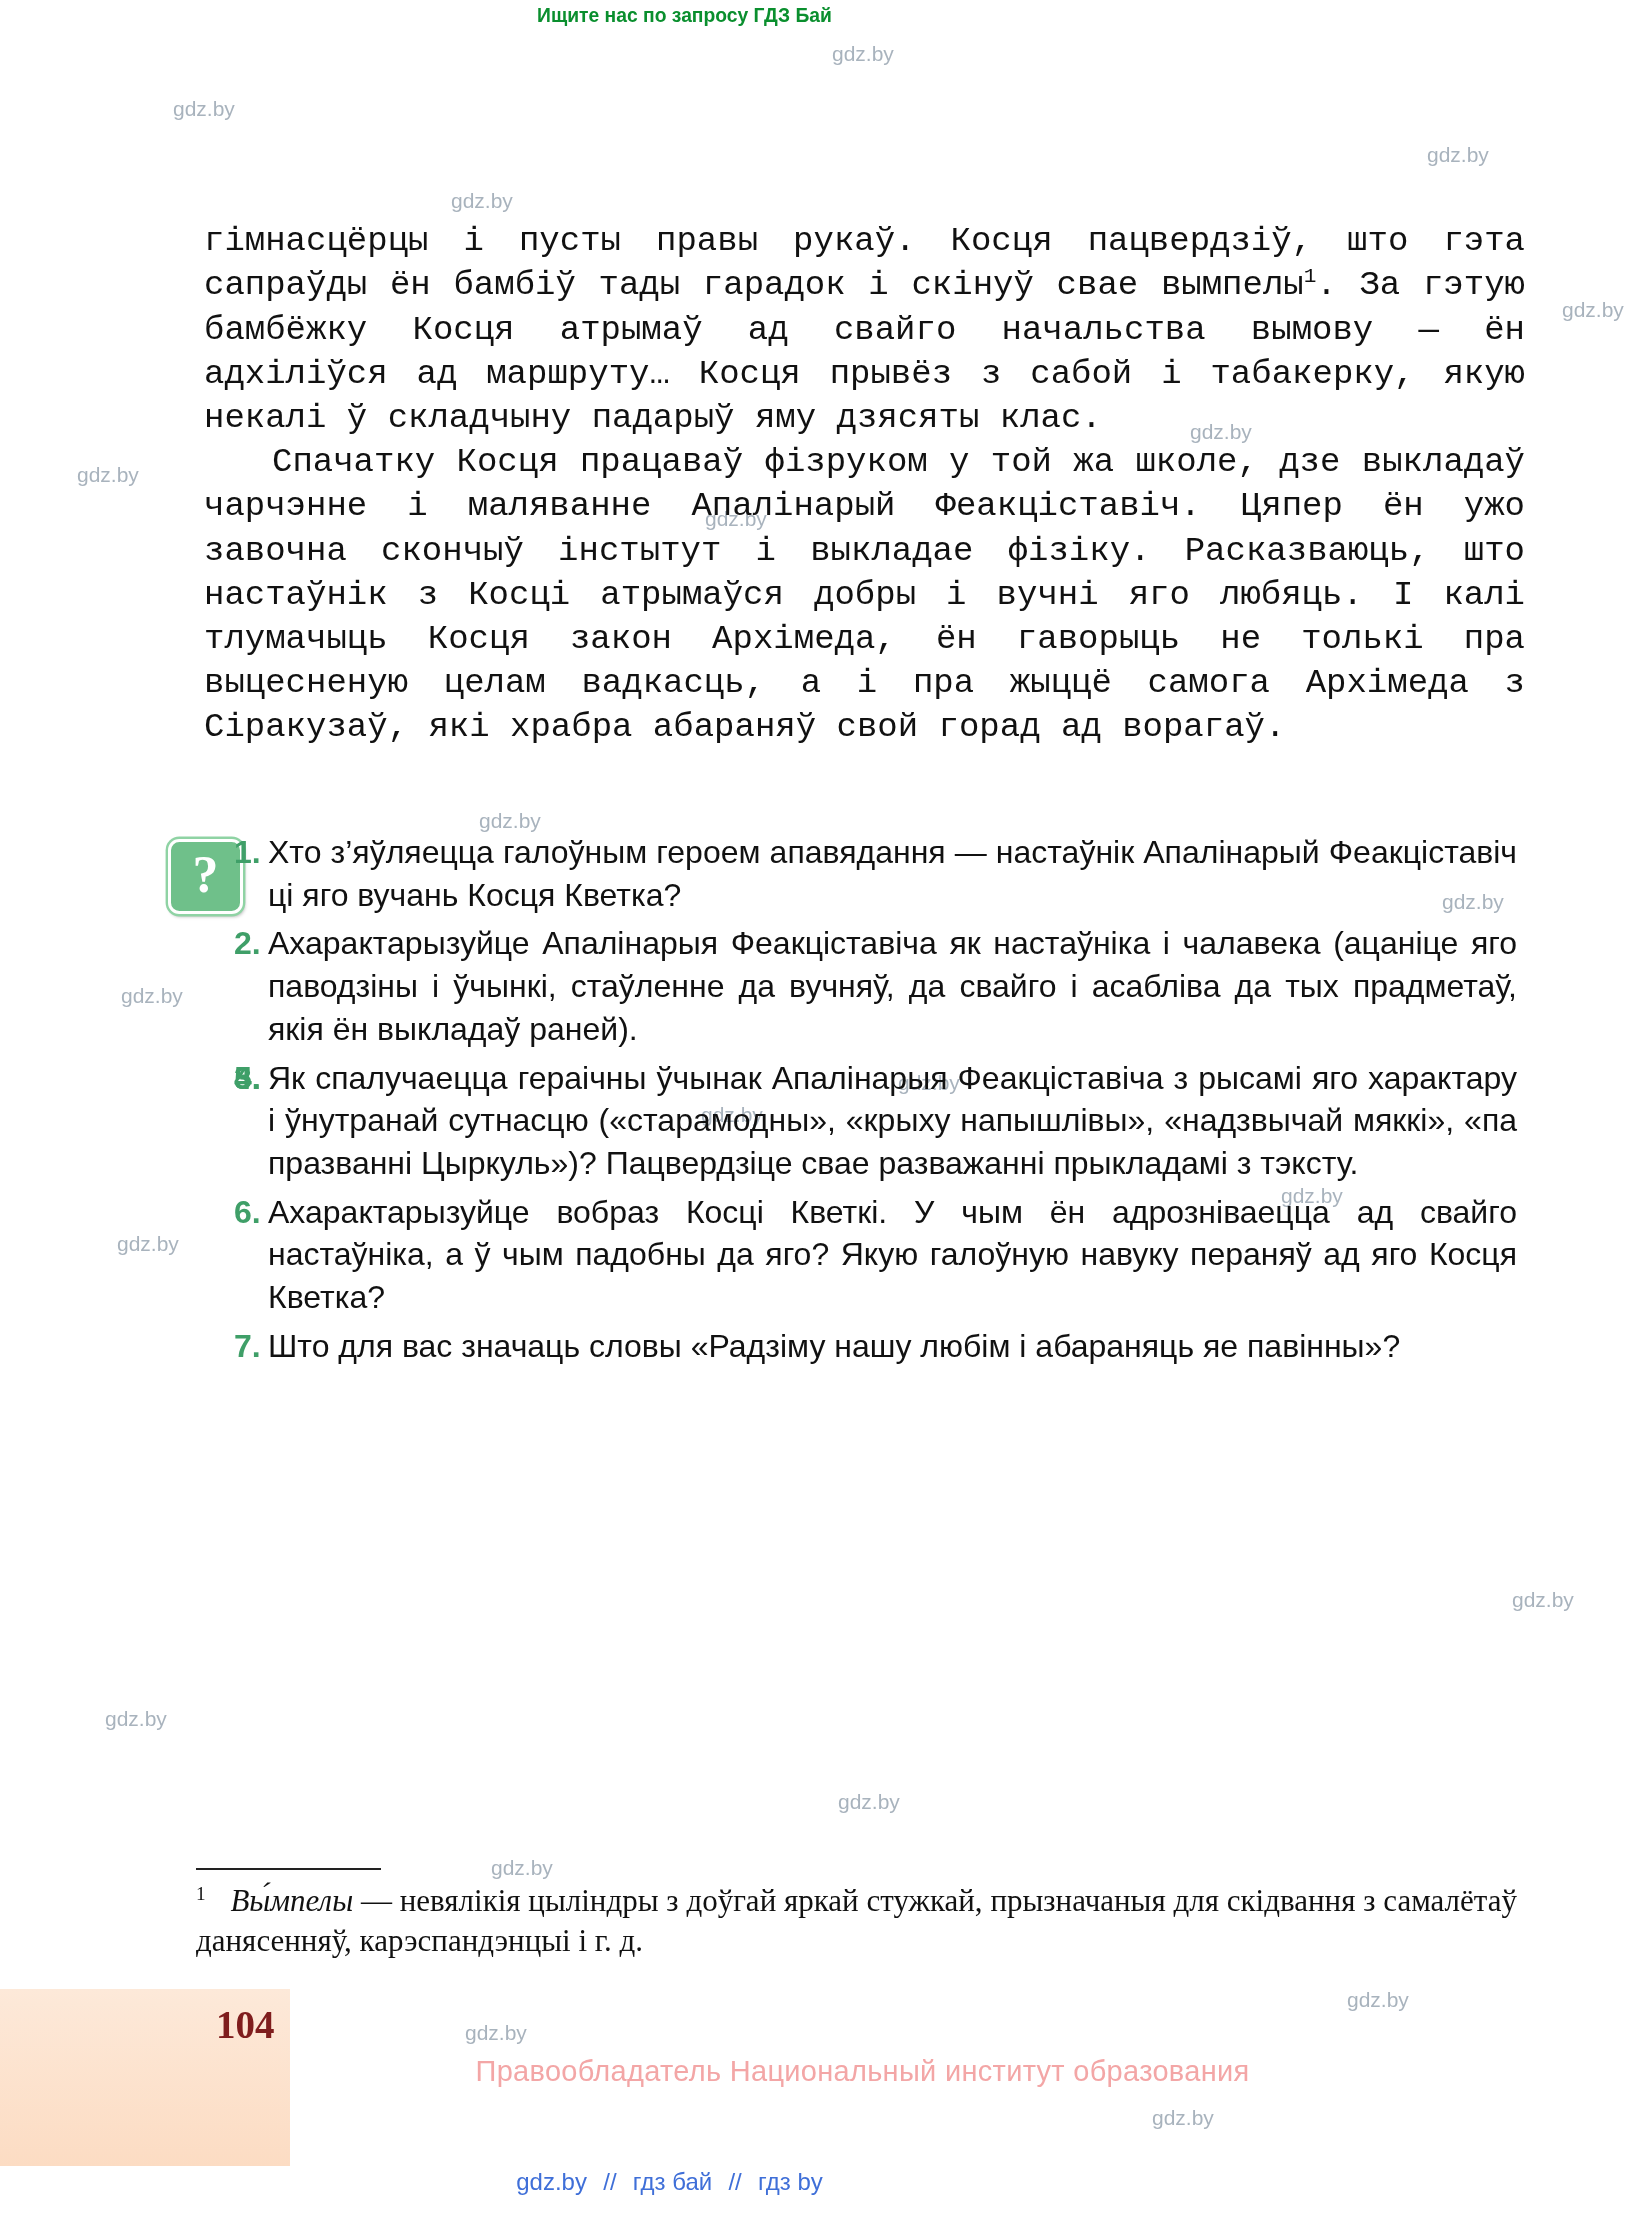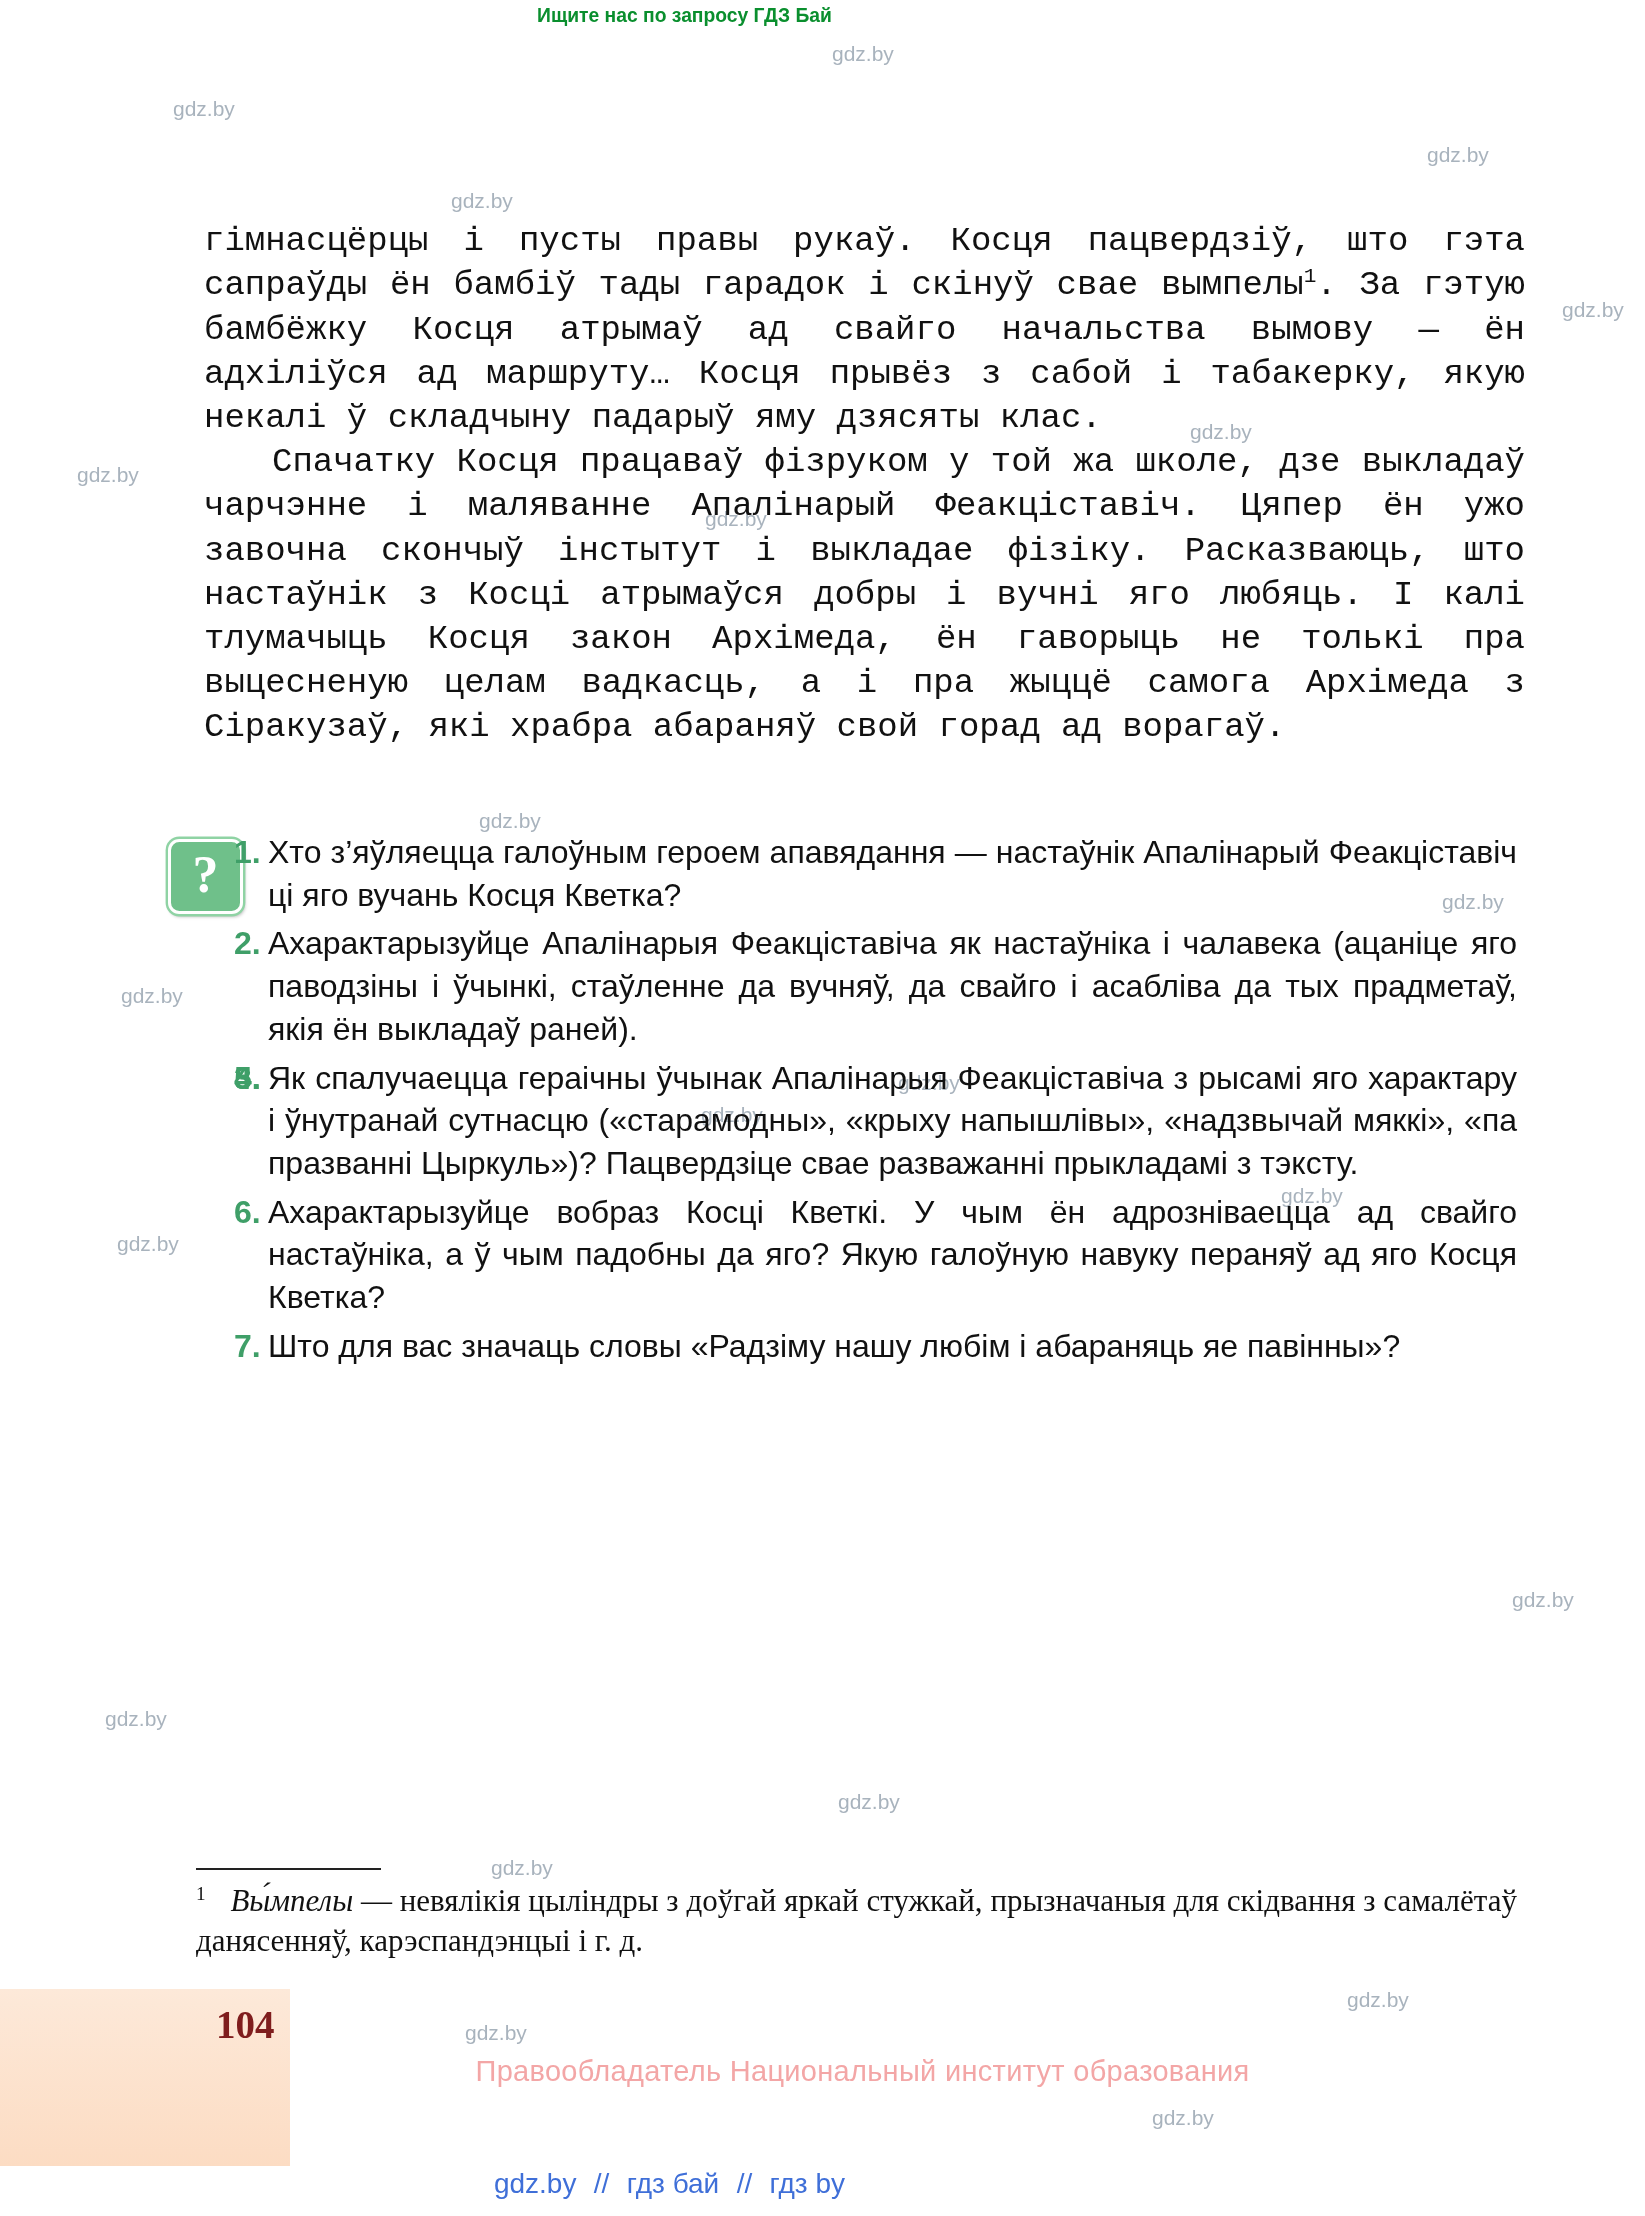--- a/index.html
+++ b/index.html
@@ -170,21 +170,21 @@
   }
 
   
   .bottom-bar {
     position: absolute;
     left: 0;
     top: 2168px;
     width: 1339px;
     text-align: center;
     font-family: "Liberation Sans", sans-serif;
-    font-size: 28px;
+    font-size: 24px;
     color: #3f6fd8;
   }
   .bottom-bar span { margin: 0 4.8px; }
   .bottom-bar .sep { color: #3f6fd8; }
 </style>
 </head>
 <body>
 
 <div class="page">
 

